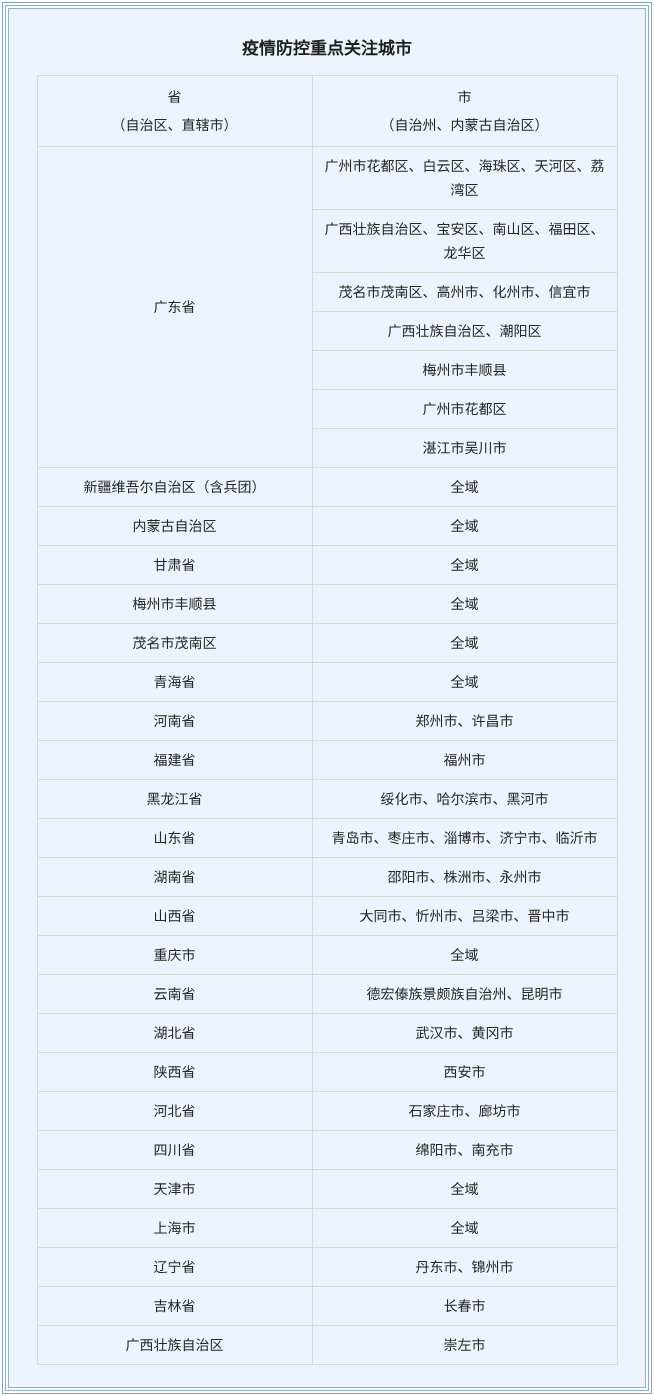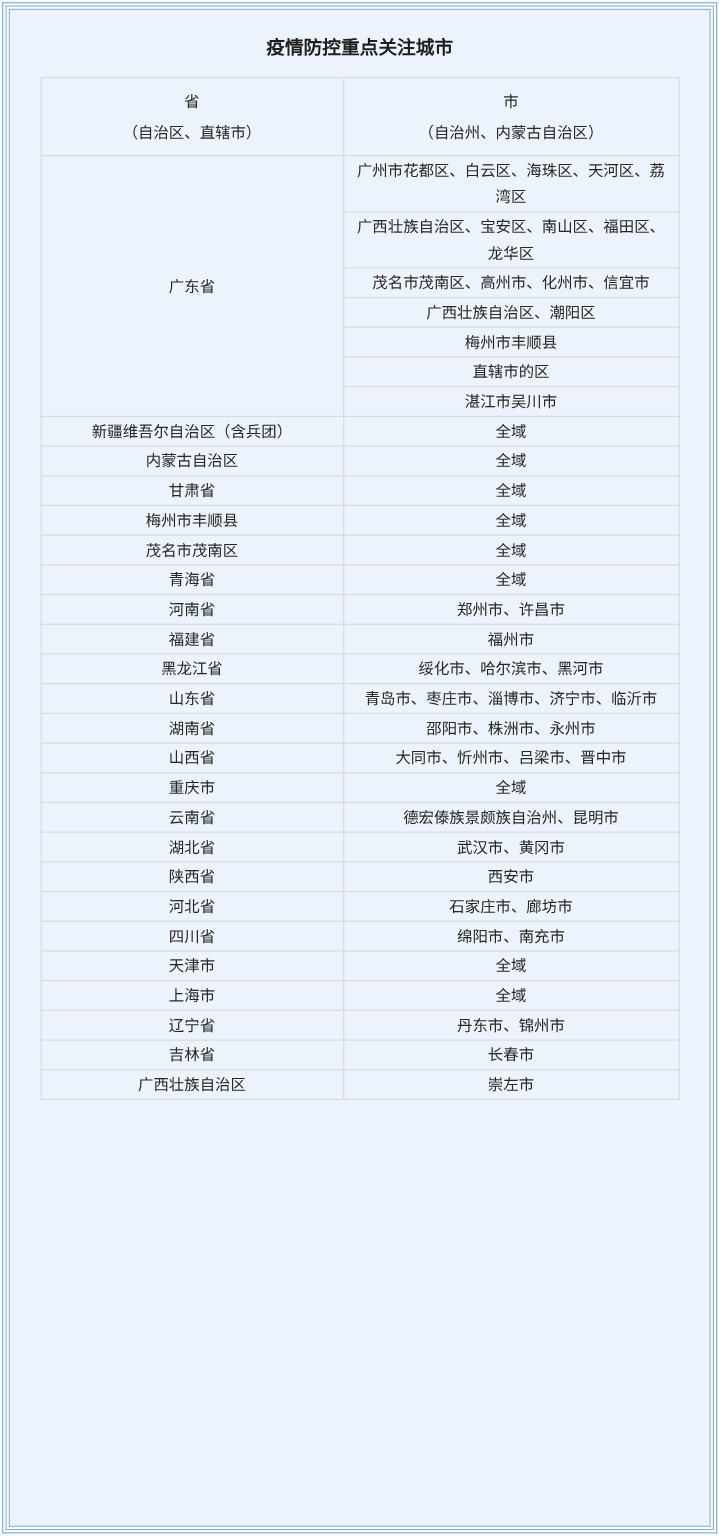--- a/index.html
+++ b/index.html
@@ -36,21 +36,21 @@
     border: 1px solid #8ab2dc;
     height: 100%;
     box-sizing: border-box;
     background: #ecf3fc;
     overflow: hidden;
   }
   .content {
     padding-top: 16px;
   }
   .page-title {
-    margin: 7px 0 14px 0;
+    margin: 12px 0 14px 0;
     text-align: center;
     font-size: 17px;
     font-weight: bold;
     color: #1f1f1f;
     line-height: 24px;
   }
   table.key-cities {
     width: 580px;
     margin: 0 auto;
     border-collapse: collapse;
@@ -65,21 +65,21 @@
     font-size: 14px;
     font-weight: normal;
     color: #262626;
   }
   table.key-cities th {
     line-height: 28px;
     padding: 7px 8px;
   }
   table.key-cities td {
     line-height: 24px;
-    padding: 1px 12px;
+    padding: 7px 12px;
   }
   col.col-province { width: 275px; }
   col.col-city    { width: 305px; }
 </style>
 </head>
 <body>
 
 <div class="page">
   <div class="frame-outer">
     <div class="frame-mid">
@@ -116,21 +116,21 @@
                 <tr>
                   <td>茂名市茂南区、高州市、化州市、信宜市</td>
                 </tr>
                 <tr>
                   <td>广西壮族自治区、潮阳区</td>
                 </tr>
                 <tr>
                   <td>梅州市丰顺县</td>
                 </tr>
                 <tr>
-                  <td>直辖市的区</td>
+                  <td>广州市花都区</td>
                 </tr>
                 <tr>
                   <td>湛江市吴川市</td>
                 </tr>
                 <tr>
                   <td rowspan="1">新疆维吾尔自治区（含兵团）</td>
                   <td>全域</td>
                 </tr>
                 <tr>
                   <td rowspan="1">内蒙古自治区</td>

